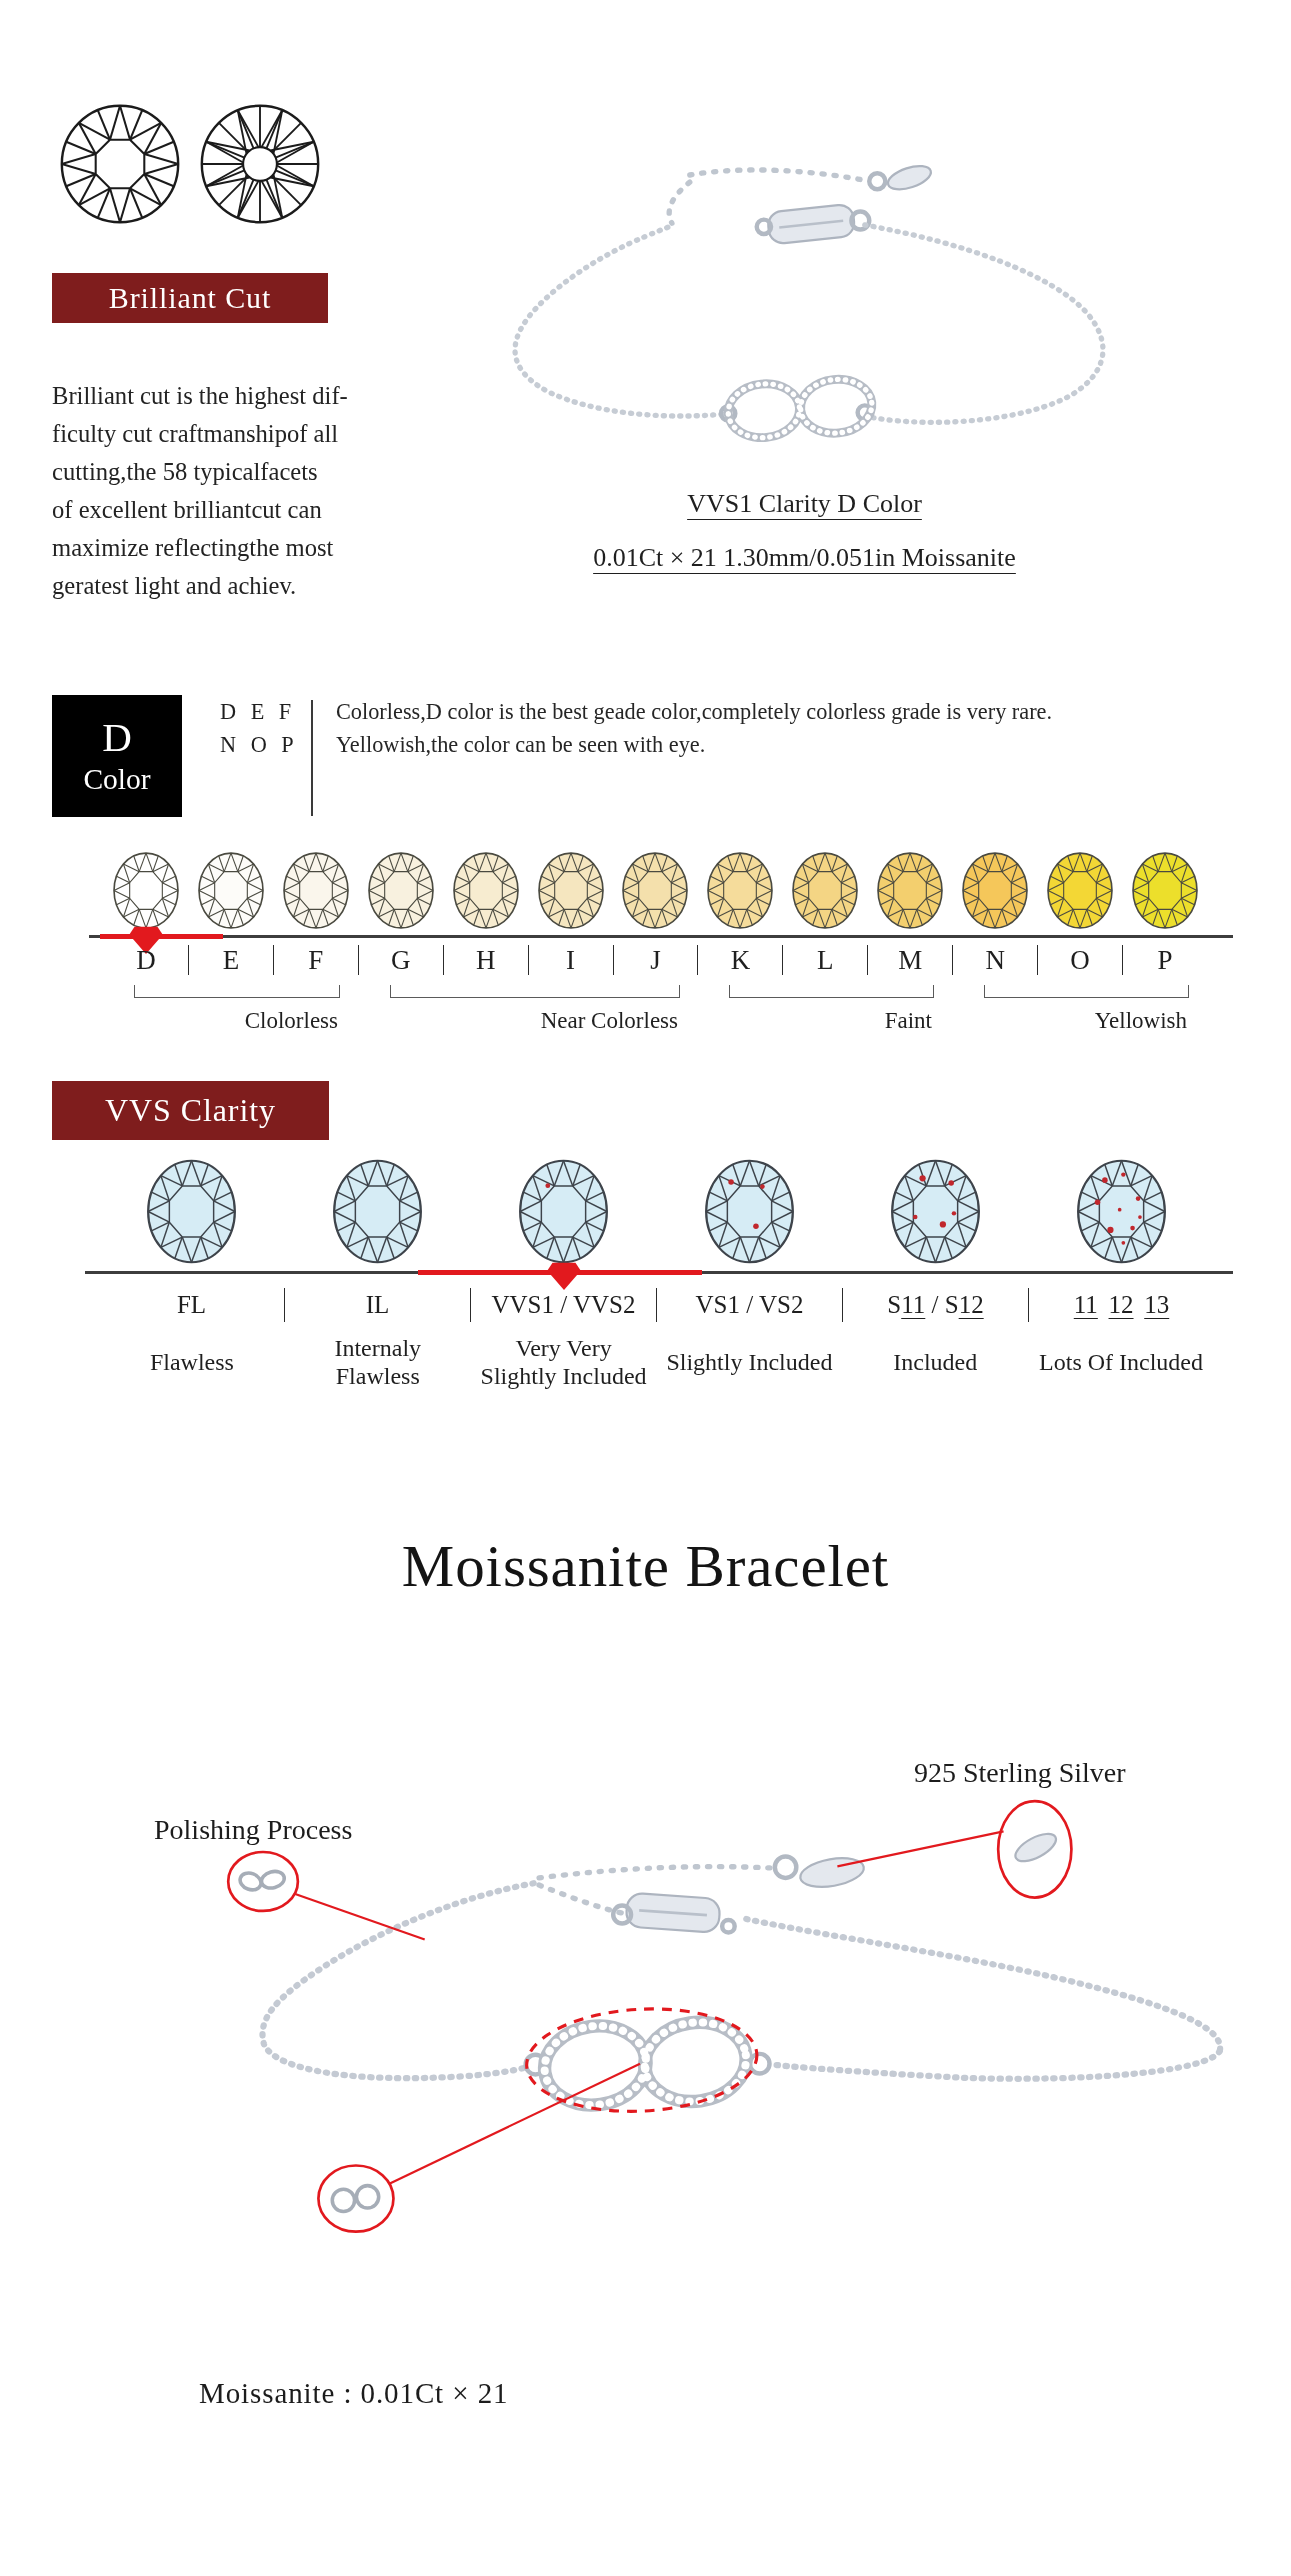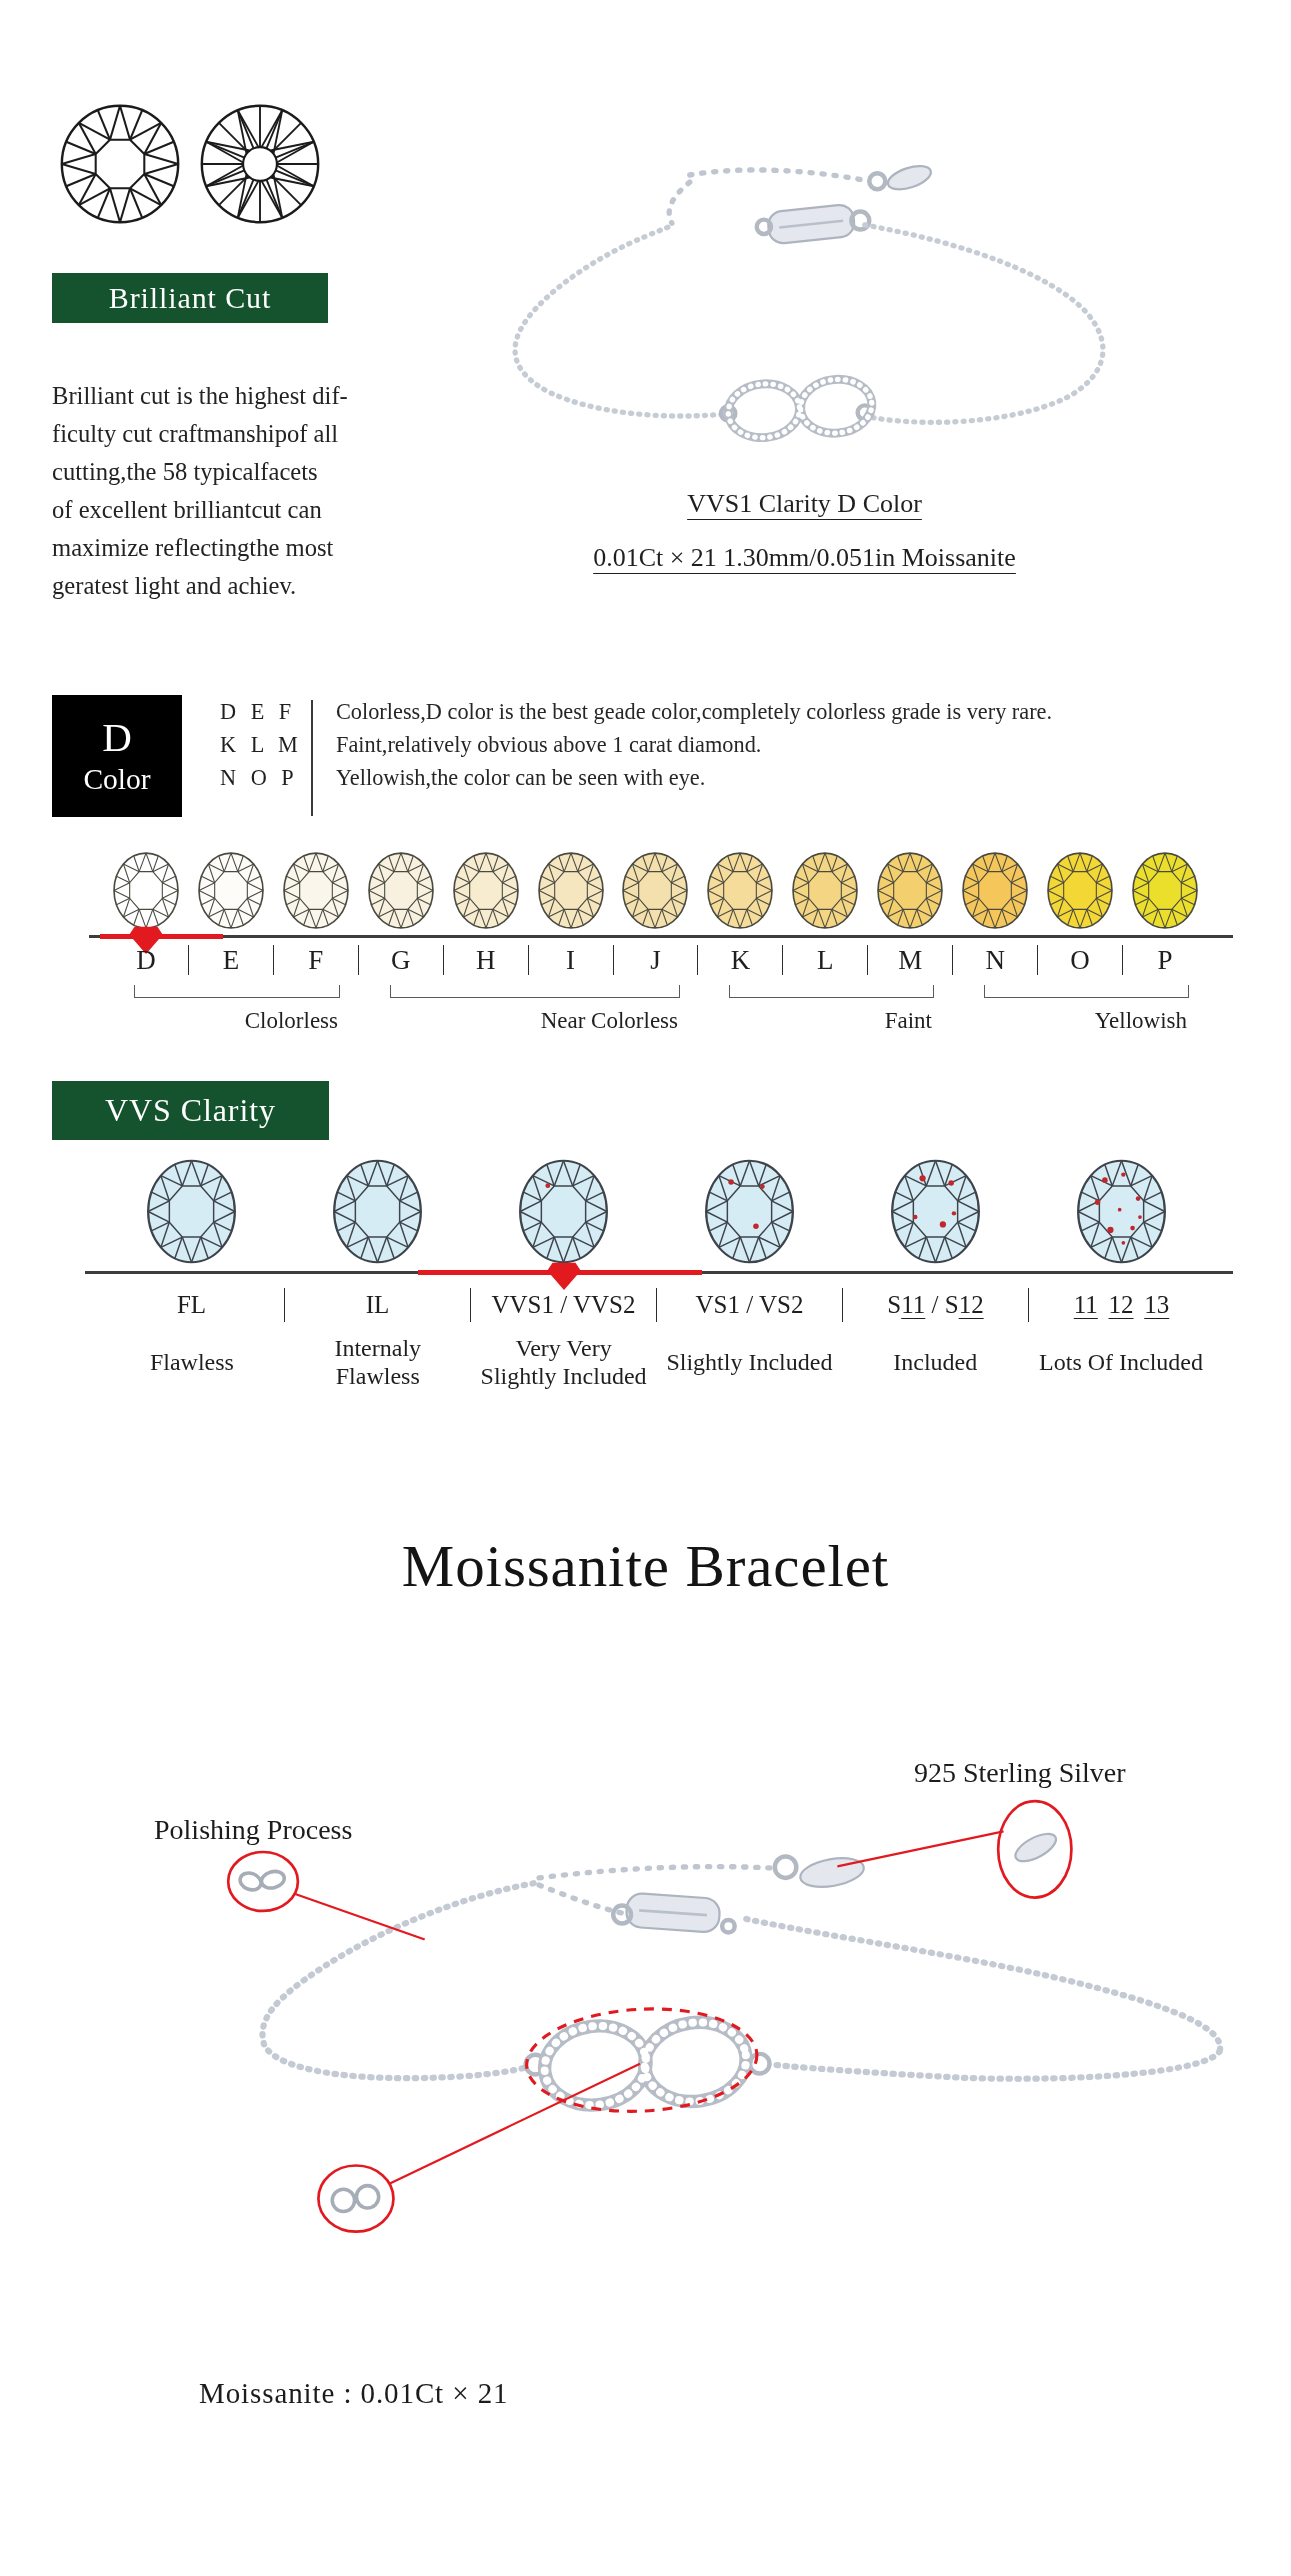--- a/index.html
+++ b/index.html
@@ -1,20 +1,20 @@
 <!DOCTYPE html>
 <html style="--accent-red: #e2191e; --inclusion-red: #c1272d; --stone-blue: #d6ecf5;font-size:14.3px"><head>
 <meta charset="utf-8">
 <style>
   html,body{margin:0;padding:0;background:#fff;}
   .page{position:relative;width:1291px;height:2576px;background:#ffffff;
         font-family:"Liberation Serif",serif;color:#1f1f1f;overflow:hidden;margin:0 auto;}
   .abs{position:absolute;}
   
-  .bar{background:#14532d;color:#fff;display:flex;align-items:center;justify-content:center;
+  .bar{background:#7f1d1d;color:#fff;display:flex;align-items:center;justify-content:center;
        letter-spacing:0.9px;}
   
   .para{font-size:24.6px;line-height:38px;white-space:pre-line;color:#232323;margin-top:27px;}
   
   .specs{text-align:center;margin-top:44px;}
   .spec-line{font-size:26px;margin-bottom:24px;text-decoration:underline;
              text-underline-offset:7.1px;text-decoration-thickness:1.3px;}
   
   .dbox{background:#000;color:#fff;display:flex;flex-direction:column;align-items:center;
         justify-content:center;gap:7.1px;}
@@ -227,24 +227,20 @@
     <div class="t1">D</div>
     <div class="t2">Color</div>
   </div>
   <div class="abs dc-divider" style="left:311px;top:700px;height:116px"></div>
   <div class="abs dc-rows" style="left:220px;top:692px;width:1036px">
     <div class="dc-row">
       <span class="dc-letters">D E F</span>
       <span class="dc-text">Colorless,D color is the best geade color,completely colorless grade is very rare.</span>
     </div>
     <div class="dc-row">
-      <span class="dc-letters">K L M</span>
-      <span class="dc-text">Faint,relatively obvious above 1 carat diamond.</span>
-    </div>
-    <div class="dc-row">
       <span class="dc-letters">N O P</span>
       <span class="dc-text">Yellowish,the color can be seen with eye.</span>
     </div>
   </div>
 
   <div class="abs row13" style="left:104px;top:851px;width:1103px;height:79px">
     <div class="cell">
         <svg class="stone" width="68" height="79" viewBox="0 0 100 116" fill="#ffffff">
           <use href="#gem-top"></use>
         </svg>

